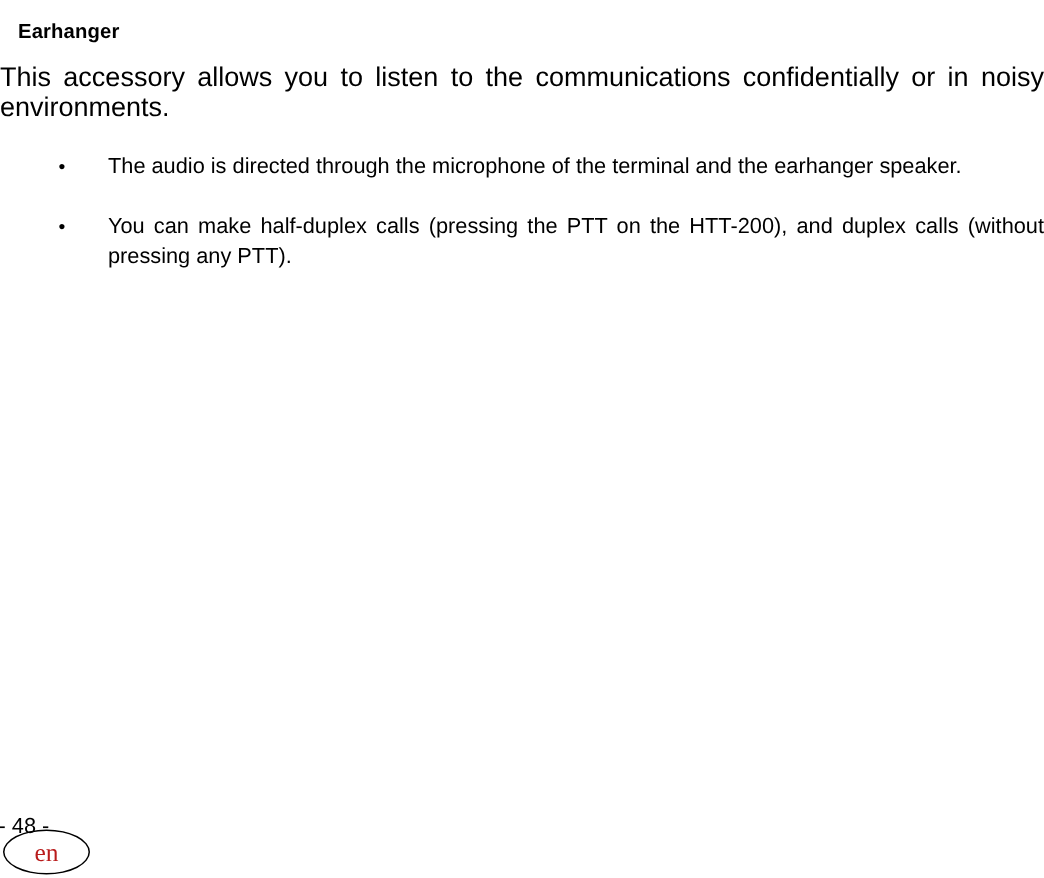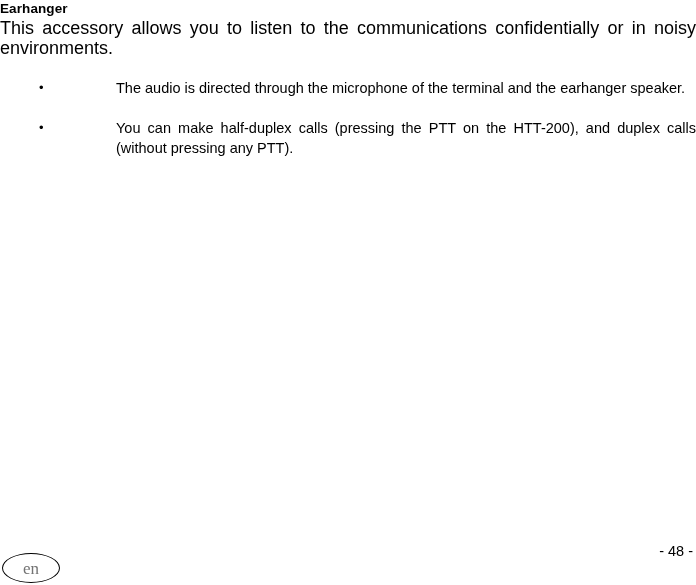--- a/index.html
+++ b/index.html
@@ -28,21 +28,21 @@
     position: absolute;
     left: 0;
     top: 0;
     width: 696px;
   }
 
   .section-heading {
     font-size: 13.5px;
     font-weight: bold;
     line-height: 16px;
-    margin: 0;
+    margin: 12px;
     padding: 1px 0 0 0;
     letter-spacing: 0.1px;
   }
 
   .body-paragraph {
     font-size: 18px;
     line-height: 20px;
     text-align: justify;
     text-justify: inter-word;
     margin: 1px 0 0 0;
@@ -83,37 +83,36 @@
     left: 39px;
     top: 0;
     width: 10px;
     line-height: 20px;
     font-size: 13px;
     text-align: left;
   }
 
   .bullet-text {
     display: block;
-    margin-left: 44px;
   }
 
   .footer {
     position: absolute;
     left: 0;
     bottom: 0;
     width: 696px;
     height: 48px;
   }
 
   .page-number {
     position: absolute;
     left: 0;
     top: 5px;
     width: 696px;
-    text-align: right;
+    text-align: left;
     font-size: 14.5px;
     line-height: 18px;
     
     padding-right: 2px;
     box-sizing: border-box;
   }
   .page-number-inner {
     display: inline-block;
     position: relative;
     left: -1px;
@@ -129,21 +128,21 @@
     border-radius: 50%;
     box-sizing: border-box;
     display: flex;
     align-items: center;
     justify-content: center;
   }
   .lang-badge-label {
     font-family: "Liberation Serif", serif;
     font-size: 17px;
     line-height: 17px;
-    color: #737373;
+    color: #b91c1c;
     position: relative;
     top: 0px;
   }
 </style>
 </head>
 <body>
 
 <div class="page">
 
   <div class="content">

